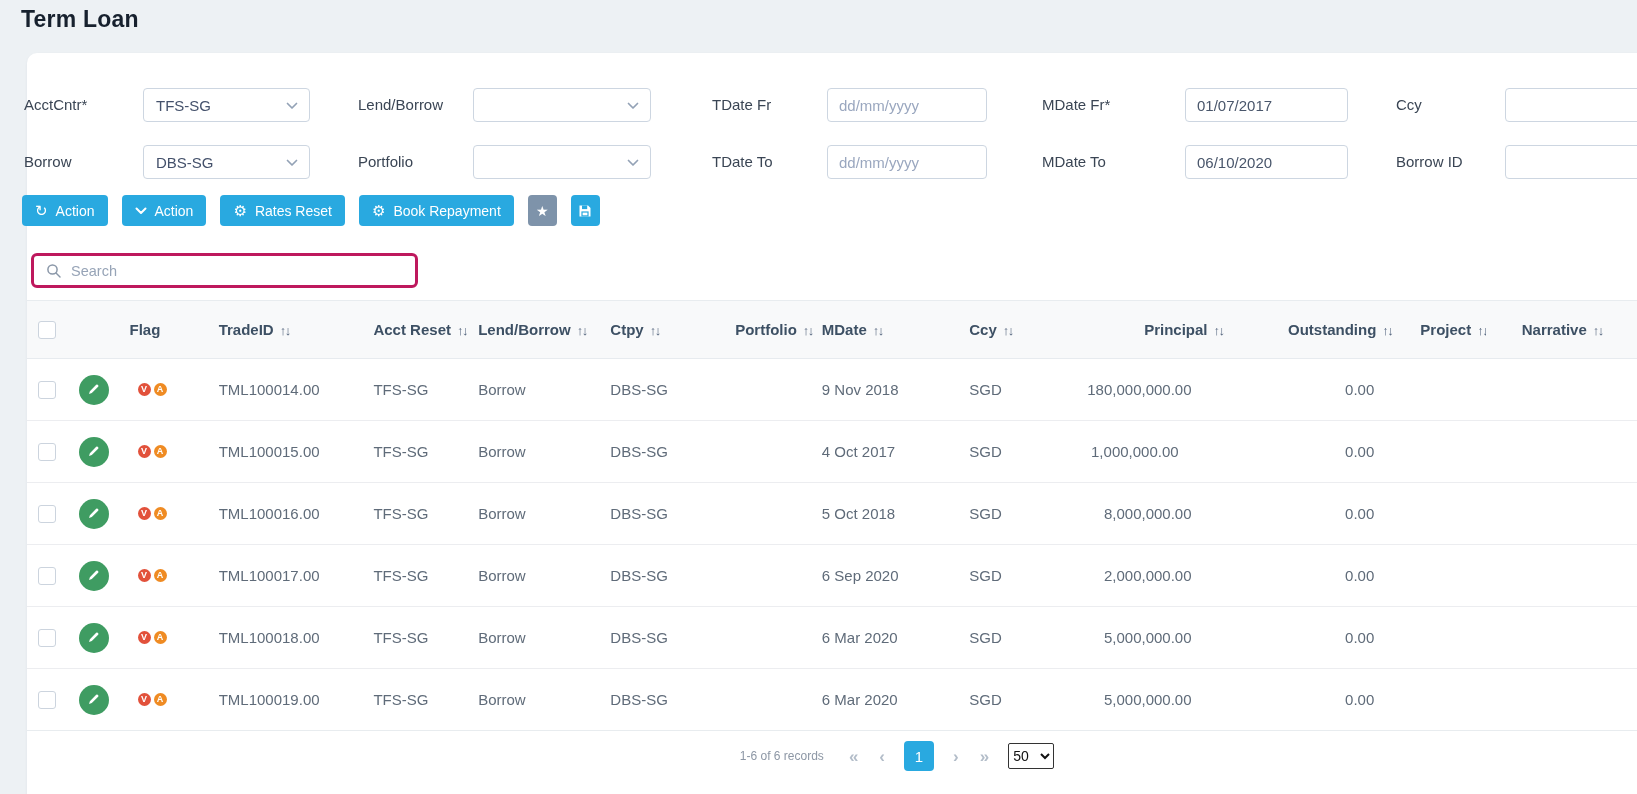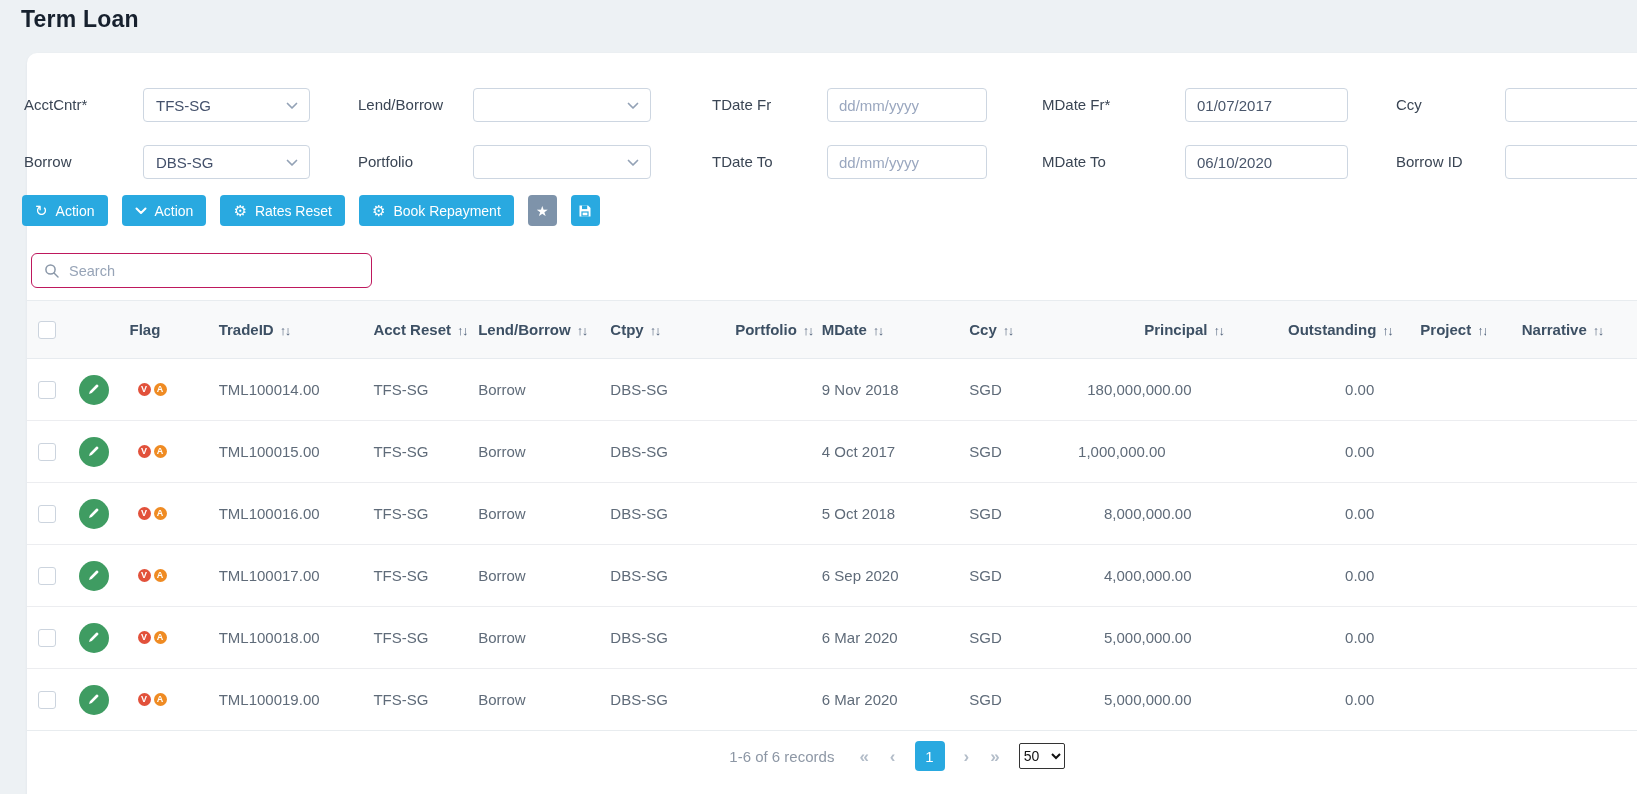--- a/index.html
+++ b/index.html
@@ -38,22 +38,22 @@
   .btn{
     height:31px;background:var(--accent,#29a9e0);color:#fff;border:none;border-radius:4px;
     font-size:14px;font-family:inherit;display:flex;align-items:center;gap:8px;
     padding:0 13px;cursor:pointer;white-space:nowrap;
   }
   .btn .ico{font-size:15px;line-height:1;display:flex;align-items:center}
   .btn.icon-only{width:29px;padding:0;justify-content:center}
   .btn.star-btn{background:var(--star-button,#7e93aa)}
   
   .search{
-    position:absolute;left:31px;top:253px;width:341px;height:35px;box-sizing:border-box;
-    border:1px solid #be185d;border-radius:6px;background:#fff;display:flex;align-items:center;
+    position:absolute;left:31px;top:253px;width:387px;height:35px;box-sizing:border-box;
+    border:3px solid #be185d;border-radius:6px;background:#fff;display:flex;align-items:center;
   }
   .search svg{margin:0 9px 0 12px;flex:none}
   .search input{
     border:none;outline:none;flex:1;font-size:14.5px;color:#4a576d;
     font-family:inherit;background:transparent;padding:0 8px 0 0;
   }
   .search input::placeholder{color:#97a4b7;opacity:1}
   
   .tablewrap{position:absolute;left:27px;top:300px;right:-40px}
   table{border-collapse:collapse;table-layout:fixed;width:100%}
@@ -82,21 +82,21 @@
     display:flex;align-items:center;justify-content:center;line-height:1;
   }
   .badge.v{background:var(--flag-v,#e2513b)}
   .badge.a{background:var(--flag-a,#ef8b23)}
   
   .pagination{
     position:absolute;left:27px;right:-40px;top:730px;height:64px;
     border-top:1px solid #e8ecef;background:#fff;display:flex;justify-content:center;align-items:flex-start;
   }
   .pg-inner{display:flex;align-items:center;gap:17px;margin-top:10px;transform:translateX(45px)}
-  .pg-summary{color:#8d97a5;font-size:15px;margin-right:6px}
+  .pg-summary{color:#8d97a5;font-size:12px;margin-right:6px}
   .pg-arrow{
     color:#b3bdc9;font-size:17px;font-weight:700;cursor:pointer;background:none;border:none;
     font-family:inherit;padding:0 2px;line-height:1;
   }
   .pg-current{
     width:30px;height:30px;background:var(--accent,#29a9e0);color:#fff;border:none;border-radius:4px;
     font-size:15px;font-family:inherit;display:flex;align-items:center;justify-content:center;cursor:pointer;
   }
   .pg-size{
     height:26px;min-width:46px;font-size:14px;font-family:inherit;color:#111;
@@ -276,21 +276,21 @@
               <span class="badge a">A</span>
             </div>
           </td>
           <td style="padding-left: 28px;">TML100015.00</td>
           <td style="padding-left: 12px;">TFS-SG</td>
           <td style="padding-left: 10px;">Borrow</td>
           <td style="padding-left: 10px;">DBS-SG</td>
           <td style="padding-left: 8px;"></td>
           <td style="padding-left: 8px;">4 Oct 2017</td>
           <td style="padding-left: 8px;">SGD</td>
-          <td style="padding-left: 0px; text-align: left; padding-right: 36px;">1,000,000.00</td>
+          <td style="padding-left: 0px; text-align: center; padding-right: 36px;">1,000,000.00</td>
           <td style="padding-left: 0px; text-align: right; padding-right: 22px;">0.00</td>
           <td style="padding-left: 24px;"></td>
           <td style="padding-left: 36px;"></td>
         </tr>
         <tr>
           <td style="padding-left: 0px;"><span class="checkbox"></span></td>
           <td style="padding-left: 0px;">
             <button class="edit-btn">
               <svg width="13" height="13" viewBox="0 0 14 14">
                 <path d="M2.2 11.8 l.9-3 L9.9 2 a1.15 1.15 0 0 1 1.63 0 l.47.47 a1.15 1.15 0 0 1 0 1.63 L5.2 10.9 Z" fill="#fff"></path>
@@ -330,21 +330,21 @@
               <span class="badge a">A</span>
             </div>
           </td>
           <td style="padding-left: 28px;">TML100017.00</td>
           <td style="padding-left: 12px;">TFS-SG</td>
           <td style="padding-left: 10px;">Borrow</td>
           <td style="padding-left: 10px;">DBS-SG</td>
           <td style="padding-left: 8px;"></td>
           <td style="padding-left: 8px;">6 Sep 2020</td>
           <td style="padding-left: 8px;">SGD</td>
-          <td style="padding-left: 0px; text-align: right; padding-right: 36px;">4,000,000.00</td>
+          <td style="padding-left: 0px; text-align: right; padding-right: 36px;">2,000,000.00</td>
           <td style="padding-left: 0px; text-align: right; padding-right: 22px;">0.00</td>
           <td style="padding-left: 24px;"></td>
           <td style="padding-left: 36px;"></td>
         </tr>
         <tr>
           <td style="padding-left: 0px;"><span class="checkbox"></span></td>
           <td style="padding-left: 0px;">
             <button class="edit-btn">
               <svg width="13" height="13" viewBox="0 0 14 14">
                 <path d="M2.2 11.8 l.9-3 L9.9 2 a1.15 1.15 0 0 1 1.63 0 l.47.47 a1.15 1.15 0 0 1 0 1.63 L5.2 10.9 Z" fill="#fff"></path>

